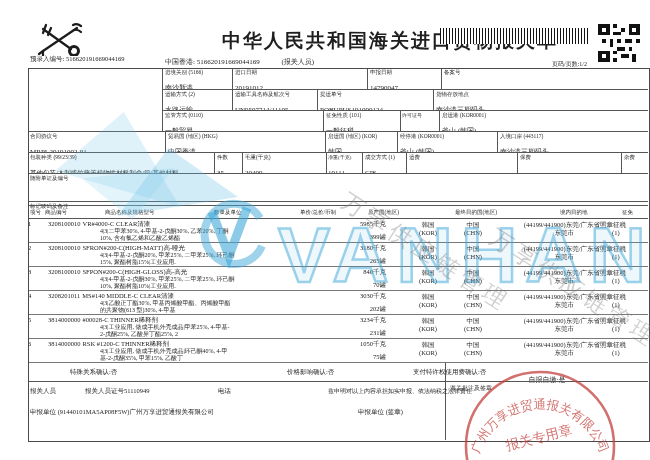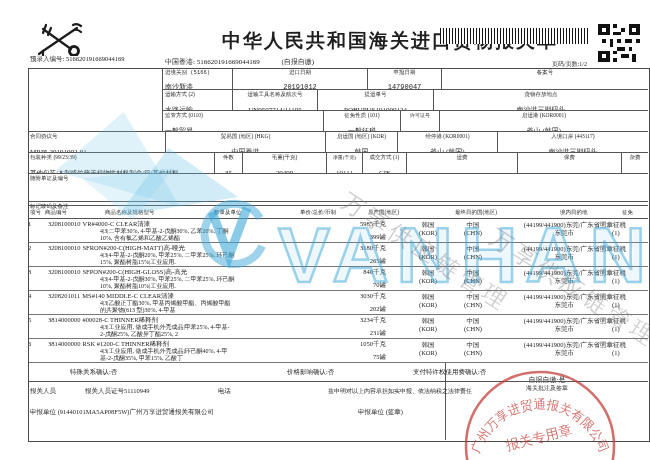--- a/index.html
+++ b/index.html
@@ -2,21 +2,21 @@
 <html><head>
 <meta charset="utf-8">
 <style>
   html,body{margin:0;padding:0;background:#e8e8e8;}
   .page{position:relative;width:650px;height:460px;background:#ffffff;overflow:hidden;
         font-family:"Liberation Serif","DejaVu Serif",serif;color:#1f1f1f;}
   .abs{position:absolute;}
   .lbl{font-size:5.5px;line-height:7px;color:#2b2b2b;display:block;white-space:nowrap;}
   .val{font-size:7px;line-height:8px;white-space:nowrap;}
   .cell{box-sizing:border-box;padding:1px 2px;overflow:hidden;position:relative;}
-  .bl{border-left:1px solid #555;text-align:center;}
+  .bl{border-left:1px solid #555;}
   .row{display:flex;box-sizing:border-box;}
   .bt{border-top:1px solid #555;}
   .title{font-size:19px;font-weight:bold;letter-spacing:2px;text-align:center;white-space:nowrap;}
   .outer{border:1px solid #4a4a4a;pointer-events:none;z-index:14;}
   
   .ghead span{position:absolute;top:3px;font-size:5.5px;white-space:nowrap;color:#2b2b2b;}
   .grow{display:flex;height:24px;border-bottom:1px solid #777;box-sizing:border-box;
         font-size:6.5px;line-height:7.5px;}
   .g-no{width:16px;padding-top:1px;box-sizing:border-box;}
   .g-main{width:280px;padding-top:1px;box-sizing:border-box;overflow:hidden;}
@@ -88,30 +88,30 @@
           <rect x="4" y="9" width="1" height="1"></rect>
       </g>
       <rect x="1" y="1" width="1" height="1" fill="#fff"></rect>
       <rect x="9" y="1" width="1" height="1" fill="#fff"></rect>
       <rect x="1" y="8" width="1" height="1" fill="#fff"></rect>
     </svg>
   </div>
 
   <div class="abs content val" style="left:165px;top:58px;">
     <span>中国香港: 516620191669044169</span>
-    <span style="margin-left:20px;">(自报自缴)</span>
+    <span style="margin-left:20px;">(报关人员)</span>
   </div>
   <div class="abs content val" style="left:552px;top:60px;font-size:6px;">页码/页数:1/2</div>
 
   <div class="abs outer" style="left:28px;top:68px;width:620px;height:372px;"></div>
 
   <div class="abs content row" style="left:28px;top:68px;width:620px;height:63px;">
     <div style="width:135px;border-right:1px solid #555;box-sizing:border-box;"></div>
     <div style="flex:1;display:flex;flex-direction:column;">
-      <div class="row" style="height:21px;font-family:Liberation Mono, monospace;">
+      <div class="row" style="height:21px;">
         <div class="cell" style="width:69px;"><span class="lbl">进境关别 (5166)</span><span class="val">南沙新港</span></div>
         <div class="cell bl" style="width:135px;"><span class="lbl">进口日期</span><span class="val">20191012</span></div>
         <div class="cell bl" style="width:74px;"><span class="lbl">申报日期</span><span class="val">14790047</span></div>
         <div class="cell bl" style="flex:1;"><span class="lbl">备案号</span><span class="val"></span></div>
       </div>
       <div class="row bt" style="height:21px;">
         <div class="cell" style="width:69px;"><span class="lbl">运输方式 (2)</span><span class="val">水路运输</span></div>
         <div class="cell bl" style="width:85px;"><span class="lbl">运输工具名称及航次号</span><span class="val">UN9507714/11105</span></div>
         <div class="cell bl" style="width:116px;"><span class="lbl">提运单号</span><span class="val">POBUPUS191090124</span></div>
         <div class="cell bl" style="flex:1;"><span class="lbl">货物存放地点</span><span class="val">南沙港三期码头</span></div>

